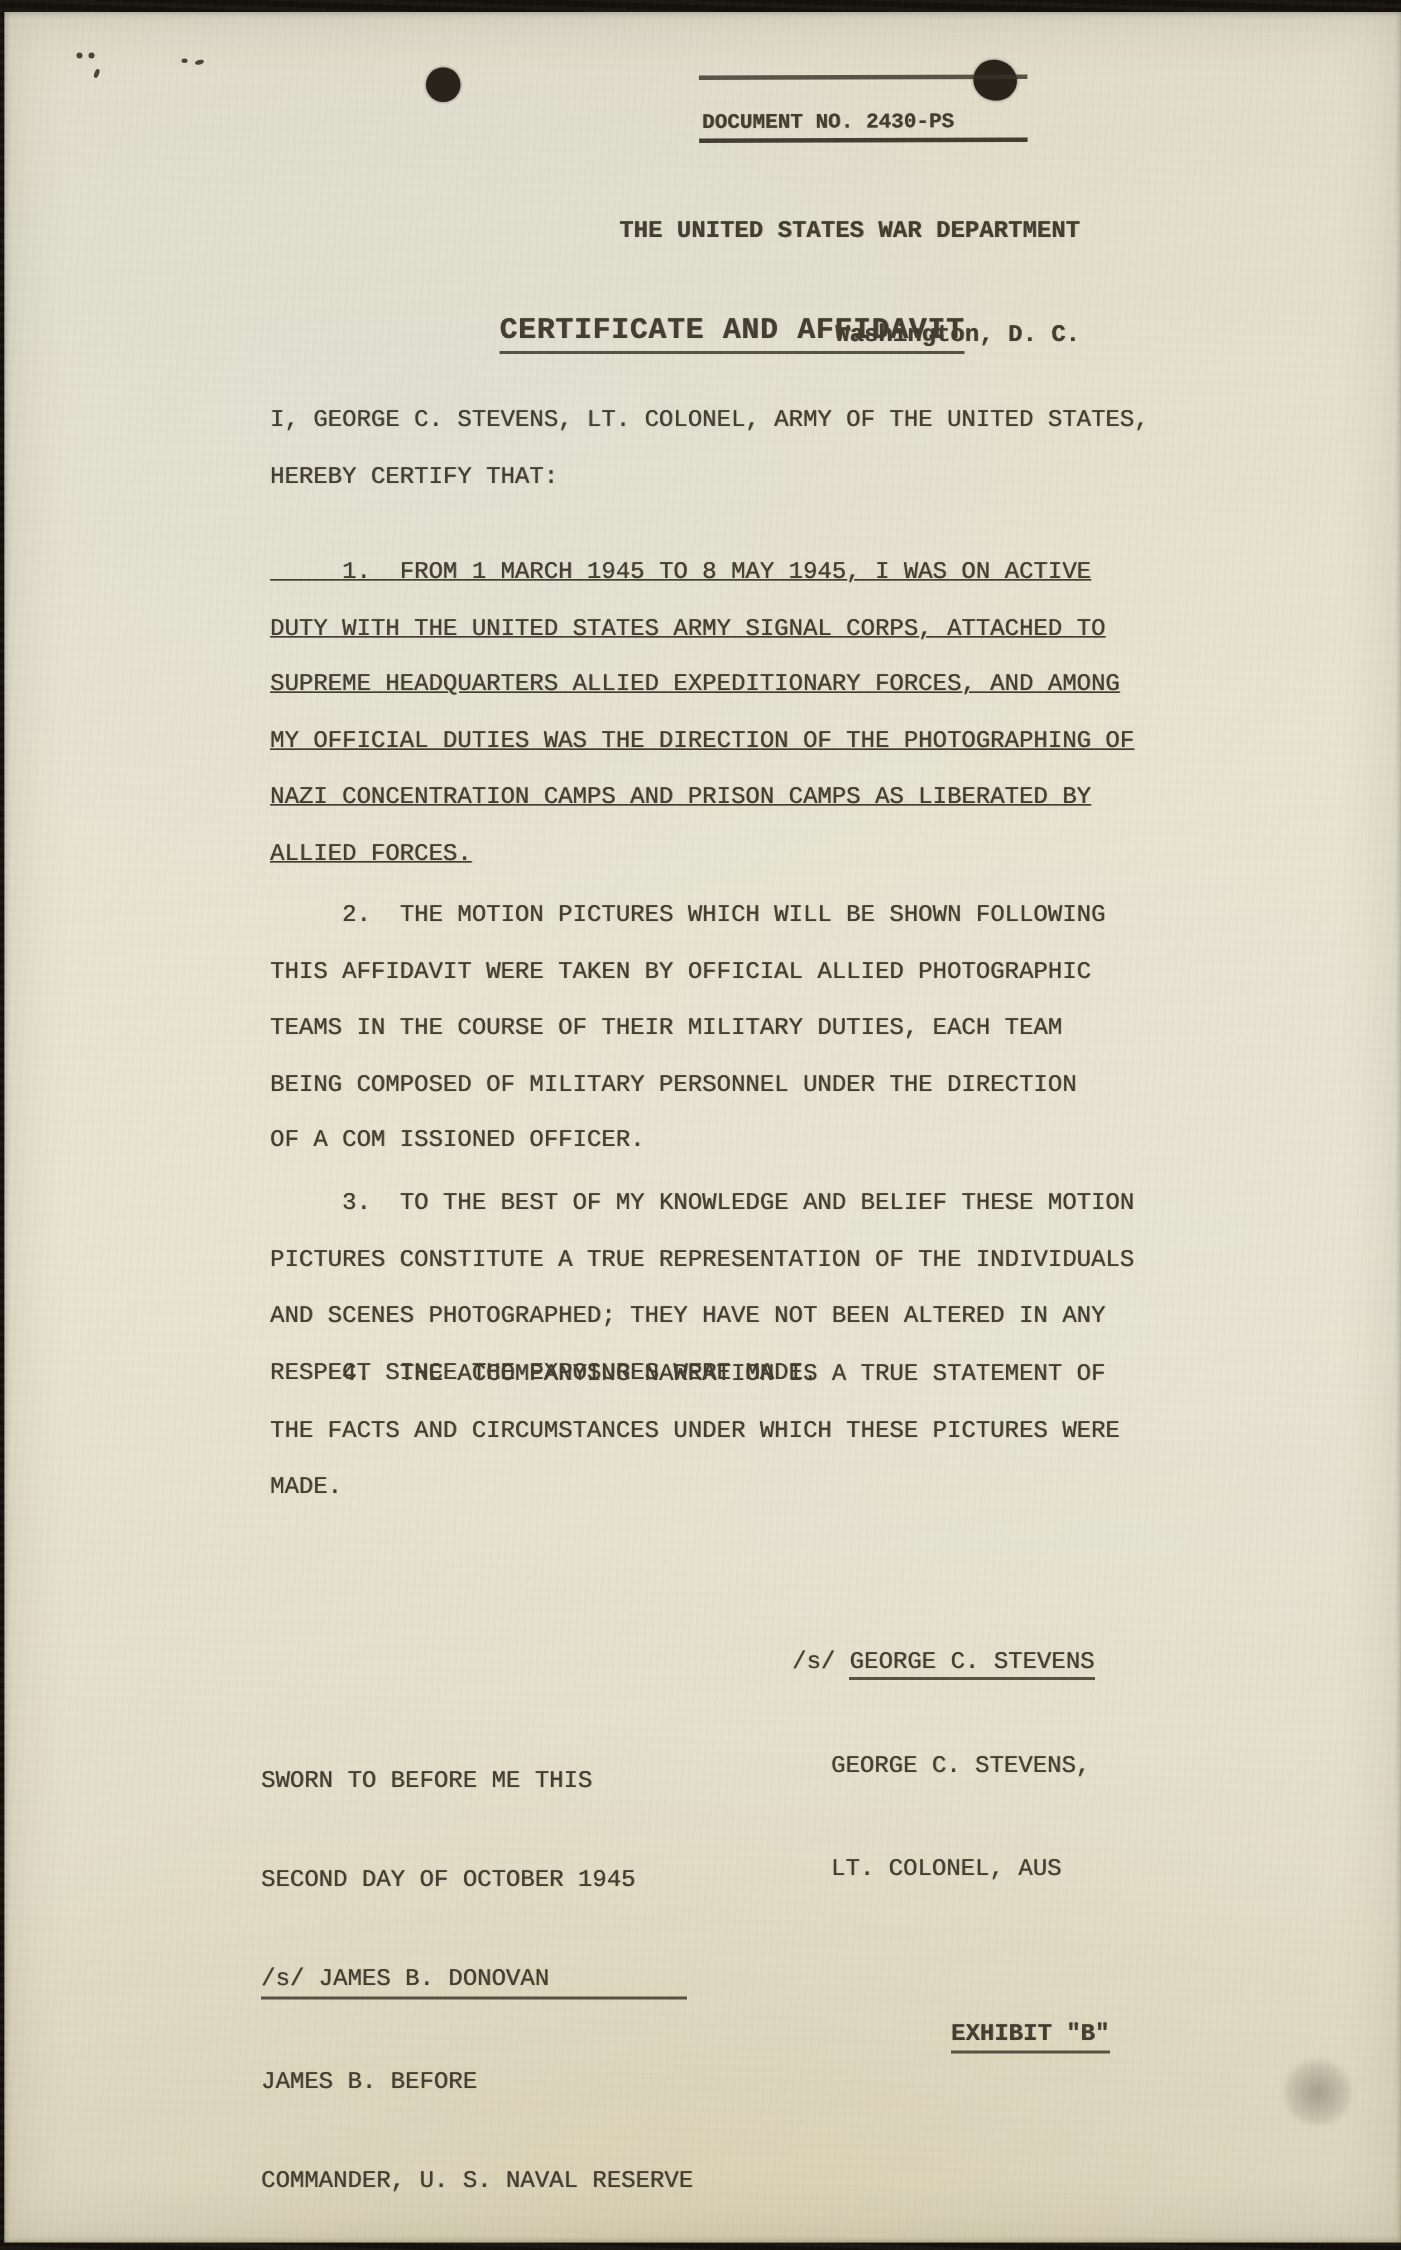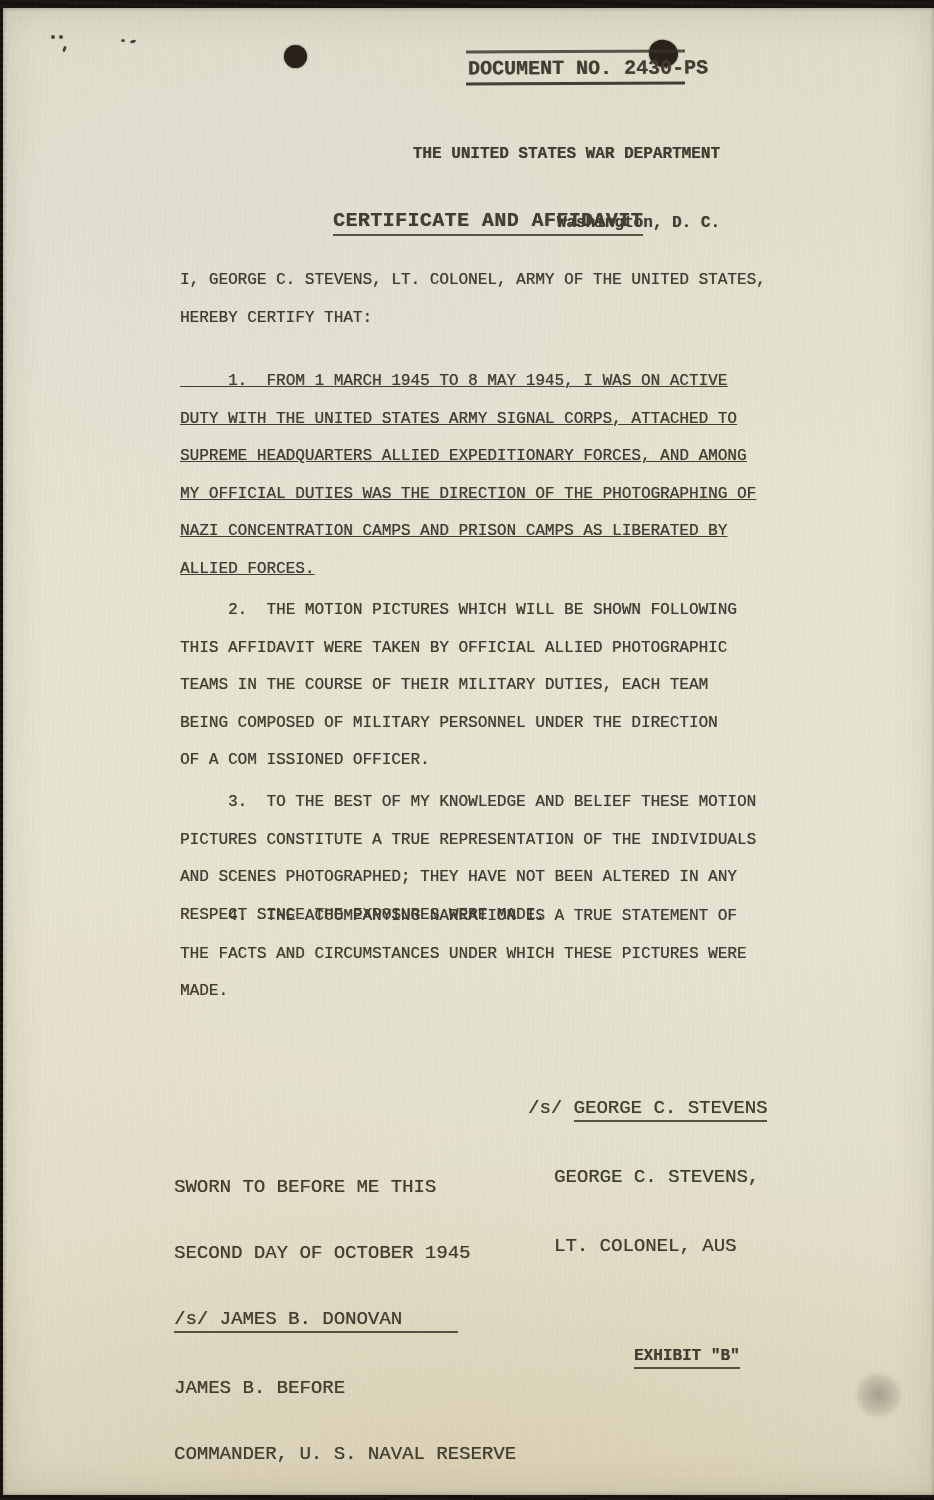--- a/index.html
+++ b/index.html
@@ -21,27 +21,27 @@
       linear-gradient(180deg,#e0dcca 0%,#e6e2d0 30%,#e7e3d1 55%,#e2ddc8 85%,#ddd6bf 100%);
     box-shadow:inset 0 0 40px rgba(80,70,50,.18), inset 0 0 4px rgba(30,25,15,.35);
   }
   .ink{color:#433e31;text-shadow:0.4px 0 0 rgba(67,62,49,.55), 0 0 1px rgba(67,62,49,.25);}
   .body-text{
     position:absolute;
     font-size:16px;line-height:37.5px;
     letter-spacing:0;
     white-space:pre-wrap;
   }
-  .single{line-height:23px;font-size:19px;white-space:pre-wrap;}
+  .single{line-height:23px;font-size:16px;white-space:pre-wrap;}
   .doc-box{
     position:absolute;left:466px;top:50px;width:219px;
     border-top:3px solid rgba(55,50,38,.8);
     border-bottom:3px solid rgba(50,45,34,.9);
-    padding:4px 2px 2px 2px;
-    font-size:20px;font-weight:bold;
+    padding:21px 2px 2px 2px;
+    font-size:14px;font-weight:bold;
     transform:rotate(-.2deg);
     white-space:nowrap;
   }
   .header-block{
     position:absolute;left:180px;top:97px;width:540px;
     text-align:right;font-size:16px;line-height:23px;
     font-weight:bold;white-space:pre-wrap;
   }
   .title{
     position:absolute;left:333px;top:209px;

